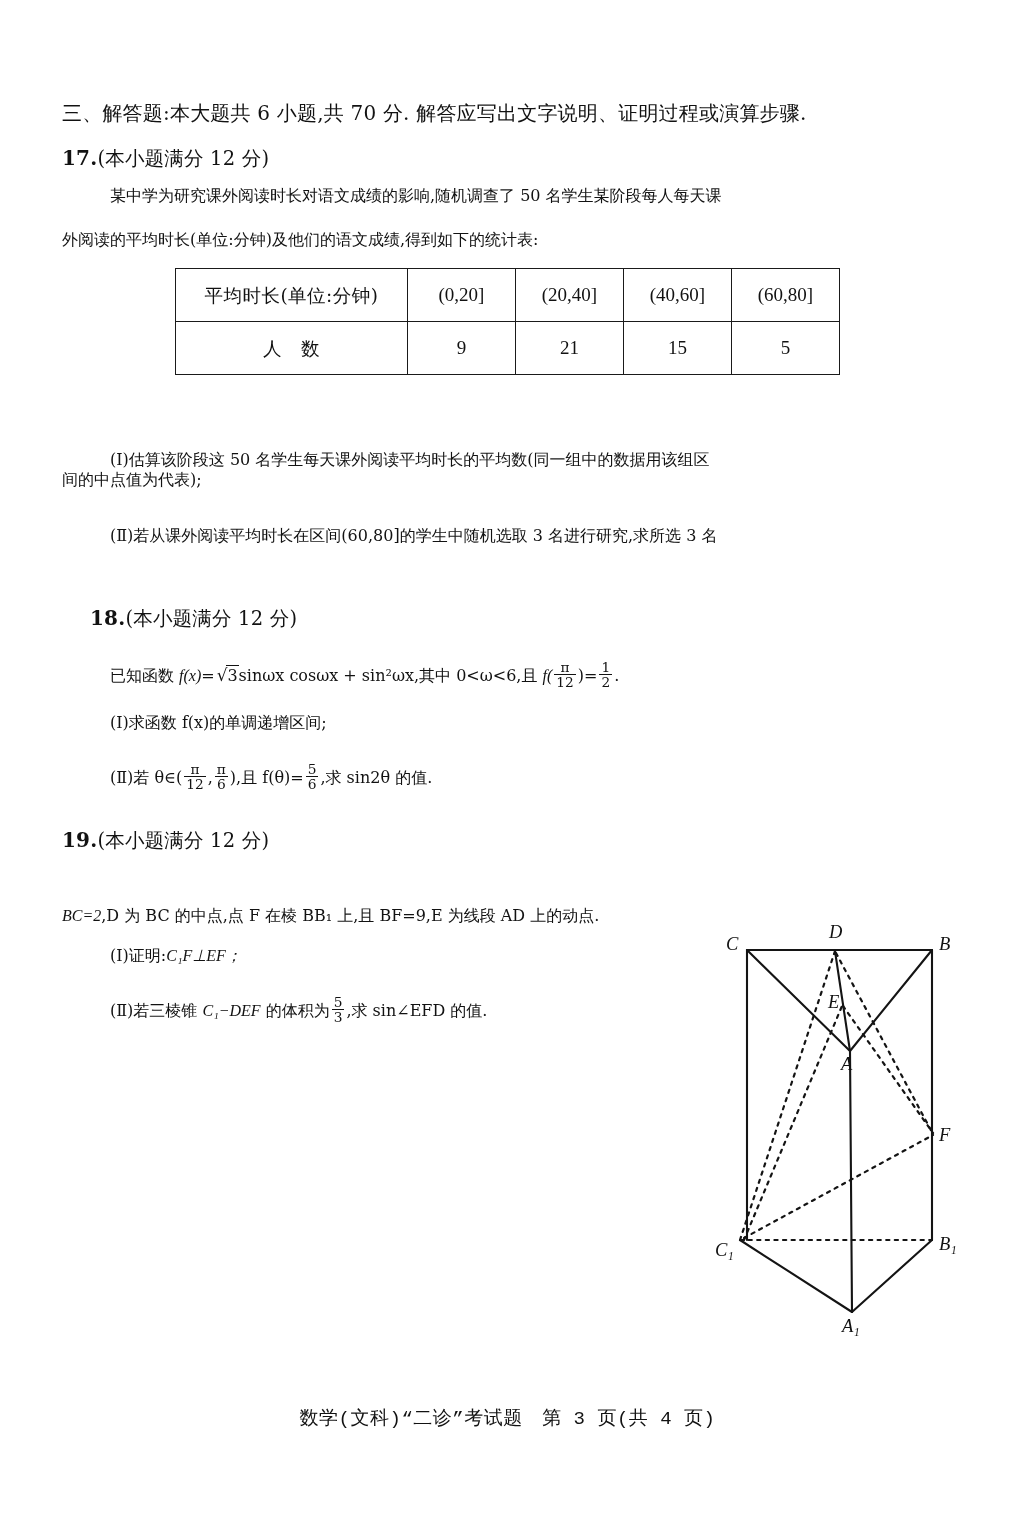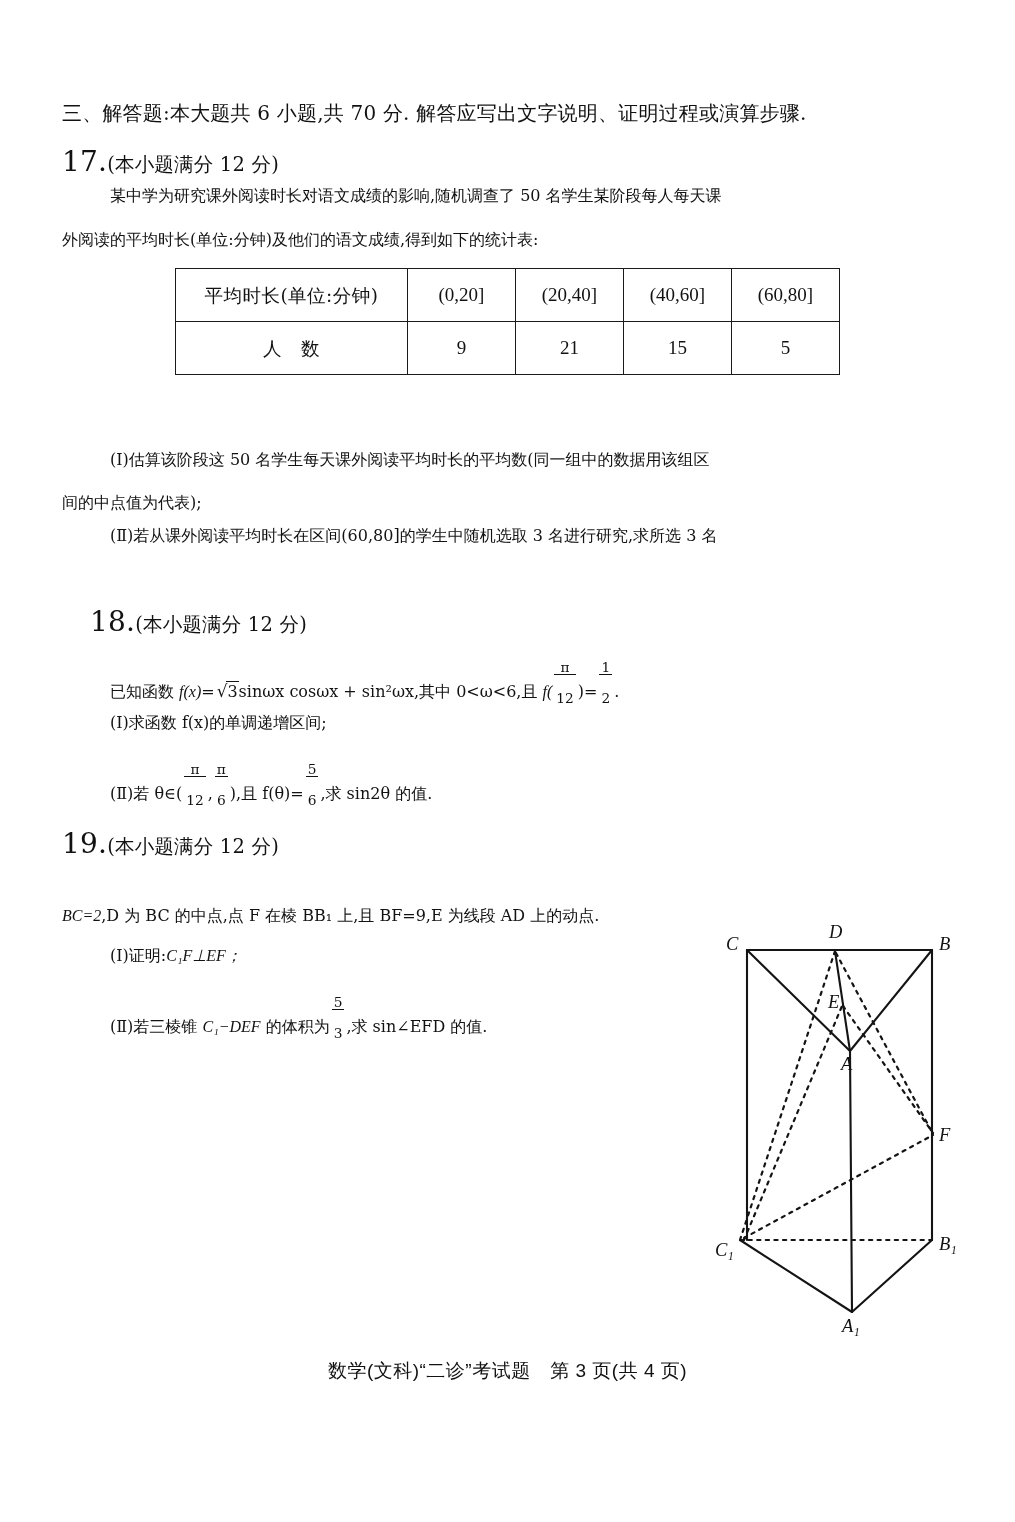--- a/index.html
+++ b/index.html
@@ -31,22 +31,22 @@
   }
   .cn { font-family: "DejaVu Serif", "Liberation Serif", serif; }
 
   .sec-head {
     left: 62px; top: 103px;
     font-size: 20px;
   }
   .sec-head .hd { font-weight: 400; }
 
   .qnum {
-    font-size: 28px;
-    font-weight: 400;
+    font-size: 20px;
+    font-weight: 700;
   }
 
   .para {
     position: absolute;
     font-size: 16px;
     line-height: 1.0;
     white-space: nowrap;
   }
 
   
@@ -57,21 +57,21 @@
     vertical-align: -0.48em;
     text-align: center;
     font-size: 0.86em;
     line-height: 1.05;
     margin: 0 2px;
   }
   .frac .num { display: block; padding: 0 2px; }
   .frac .den {
     display: block;
     border-top: 1.3px solid #121212;
-    padding: 16px 2px;
+    padding: 0 2px;
   }
   .sqrt {
     display: inline-block;
     position: relative;
     padding-left: 2px;
   }
   .sqrt > .rad { font-size: 1.05em; }
   .sqrt > .val {
     border-top: 1.2px solid #121212;
     padding: 0 1px 0 1px;
@@ -113,25 +113,25 @@
   .figure {
     position: absolute;
     left: 700px; top: 920px;
     width: 300px; height: 420px;
   }
   .figure svg { display: block; }
 
   
   .footer {
     position: absolute;
-    left: 0; top: 1358px;
+    left: 0; top: 1405px;
     width: 1015px;
     text-align: center;
     font-size: 19px;
-    font-family: Liberation Sans, sans-serif;
+    font-family: Liberation Mono, monospace;
     letter-spacing: 0.5px;
   }
 </style>
 </head>
 <body>
 
 <div class="page">
 
   <div class="blk sec-head cn">
     <span class="hd">三、解答题</span><span>:本大题共 6 小题,共 70 分. 解答应写出文字说明、证明过程或演算步骤.</span>
@@ -157,21 +157,21 @@
       <td class="lbl lbl-spaced">人　数</td>
       <td class="num">9</td>
       <td class="num">21</td>
       <td class="num">15</td>
       <td class="num">5</td>
     </tr>
   </tbody>
     </table>
 
   <div class="para cn" style="left:110px; top:452px;">(Ⅰ)估算该阶段这 50 名学生每天课外阅读平均时长的平均数(同一组中的数据用该组区</div>
-  <div class="para cn" style="left:62px; top:495px;text-align:right;">间的中点值为代表);</div>
+  <div class="para cn" style="left:62px; top:472px;text-align:right;">间的中点值为代表);</div>
   <div class="para cn" style="left:110px; top:528px;">(Ⅱ)若从课外阅读平均时长在区间(60,80]的学生中随机选取 3 名进行研究,求所选 3 名</div>
 
   <div class="blk cn" style="left:62px; top:608px;margin-left:28px;">
     <span class="qnum">18.</span><span>(本小题满分 12 分)</span>
   </div>
 
   <div class="para cn" style="left:110px; top:660px;">
     <span>已知函数 </span><span class="it">f(x)</span><span>=</span><span class="sqrt"><span class="rad">√</span><span class="val">3</span></span><span class="up">sinωx cosωx + sin²ωx</span><span>,其中 0&lt;ω&lt;6,且 </span><span class="it">f(</span><span class="frac"><span class="num">π</span><span class="den">12</span></span><span>)=</span><span class="frac"><span class="num">1</span><span class="den">2</span></span><span>.</span>
   </div>
 

